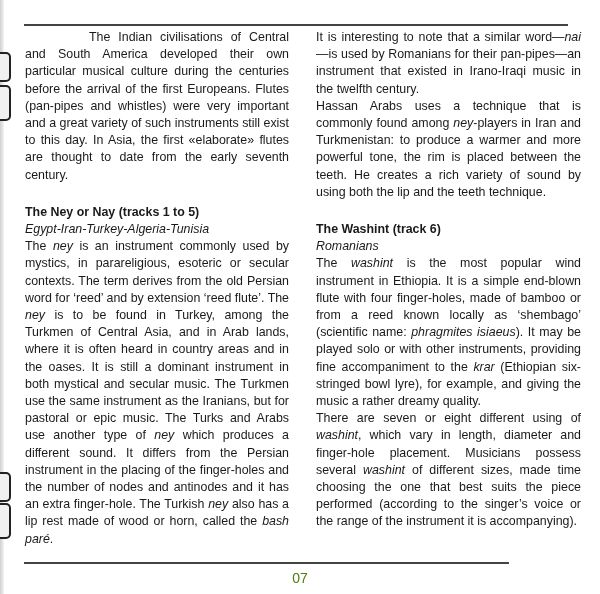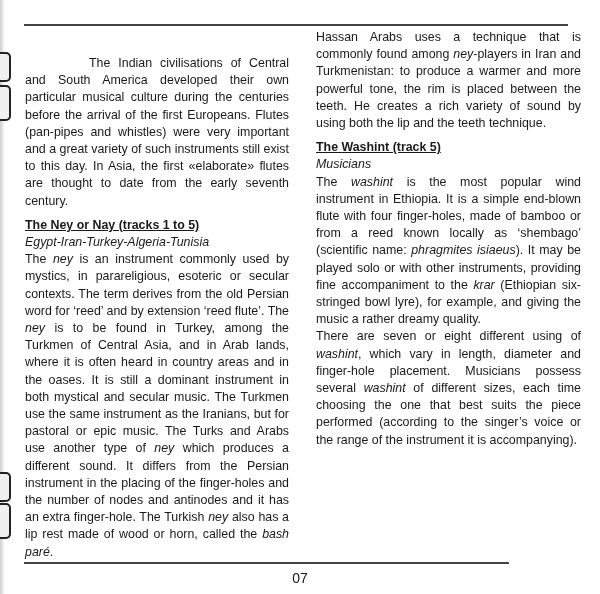--- a/index.html
+++ b/index.html
@@ -30,27 +30,27 @@
   .rule-top { left: 24px; top: 24px; width: 544px; height: 1.5px; background: #444; }
   .rule-bottom { left: 24px; top: 562px; width: 485px; background: #444; }
   .column {
     position: absolute; top: 29px;
     font-size: 12.4px; line-height: 17.2px;
     text-align: justify;
   }
   .col-left { left: 25px; width: 264px; }
   .col-right { left: 316px; width: 265px; }
   p { margin: 0; }
-  .indent { text-indent: 64px; margin-top: 26px; }
-  .heading { font-weight: bold; margin-top: 7px; text-decoration: underline; }
+  .indent { text-indent: 64px; }
+  .heading { font-weight: bold; margin-top: 20px; }
   .subheading { font-weight: normal; font-style: italic; }
   i { font-style: italic; }
   .page-number {
     position: absolute; left: 0; width: 600px; top: 570px;
-    text-align: center; font-size: 14px; color: #0f172a;
+    text-align: center; font-size: 14px; color: #4d7c0f;
   }
 </style>
 </head>
 <body>
 
 <div class="page-edge"></div>
 <div class="binding-mark bm1"></div>
 <div class="binding-mark bm2"></div>
 <div class="binding-mark bm3"></div>
 <div class="binding-mark bm4"></div>
@@ -58,21 +58,22 @@
 <div class="rule rule-top"></div>
 
 <div class="column col-left">
   <p class="indent">The Indian civilisations of Central and South America developed their own particular musical culture during the centuries before the arrival of the first Europeans. Flutes (pan-pipes and whistles) were very important and a great variety of such instruments still exist to this day. In Asia, the first «elaborate» flutes are thought to date from the early seventh century.</p>
   <p class="heading">The Ney or Nay (tracks 1 to 5)</p>
   <p class="subheading">Egypt-Iran-Turkey-Algeria-Tunisia</p>
   <p><span>The </span><i>ney</i><span> is an instrument commonly used by mystics, in parareligious, esoteric or secular contexts. The term derives from the old Persian word for ‘reed’ and by extension ‘reed flute’. The </span><i>ney</i><span> is to be found in Turkey, among the Turkmen of Central Asia, and in Arab lands, where it is often heard in country areas and in the oases. It is still a dominant instrument in both mystical and secular music. The Turkmen use the same instrument as the Iranians, but for pastoral or epic music. The Turks and Arabs use another type of </span><i>ney</i><span> which produces a different sound. It differs from the Persian instrument in the placing of the finger-holes and the number of nodes and antinodes and it has an extra finger-hole. The Turkish </span><i>ney</i><span> also has a lip rest made of wood or horn, called the </span><i>bash paré</i><span>.</span></p>
 </div>
 
 <div class="column col-right">
+  <p><span>It is interesting to note that a similar word—</span><i>nai</i><span>—is used by Romanians for their pan-pipes—an instrument that existed in Irano-Iraqi music in the twelfth century.</span></p>
   <p><span>Hassan Arabs uses a technique that is commonly found among </span><i>ney</i><span>-players in Iran and Turkmenistan: to produce a warmer and more powerful tone, the rim is placed between the teeth. He creates a rich variety of sound by using both the lip and the teeth technique.</span></p>
-  <p class="heading">The Washint (track 5)</p>
-  <p class="subheading">Musicians</p>
+  <p class="heading">The Washint (track 6)</p>
+  <p class="subheading">Romanians</p>
   <p><span>The </span><i>washint</i><span> is the most popular wind instrument in Ethiopia. It is a simple end-blown flute with four finger-holes, made of bamboo or from a reed known locally as ‘shembago’ (scientific name: </span><i>phragmites isiaeus</i><span>). It may be played solo or with other instruments, providing fine accompaniment to the </span><i>krar</i><span> (Ethiopian six-stringed bowl lyre), for example, and giving the music a rather dreamy quality.</span></p>
-  <p><span>There are seven or eight different using of </span><i>washint</i><span>, which vary in length, diameter and finger-hole placement. Musicians possess several </span><i>washint</i><span> of different sizes, each time choosing the one that best suits the piece performed (according to the singer’s voice or the range of the instrument it is accompanying).</span></p>
+  <p><span>There are seven or eight different using of </span><i>washint</i><span>, which vary in length, diameter and finger-hole placement. Musicians possess several </span><i>washint</i><span> of different sizes, made time choosing the one that best suits the piece performed (according to the singer’s voice or the range of the instrument it is accompanying).</span></p>
 </div>
 
 <div class="rule rule-bottom"></div>
 <div class="page-number">07</div>
 
 </body></html>

